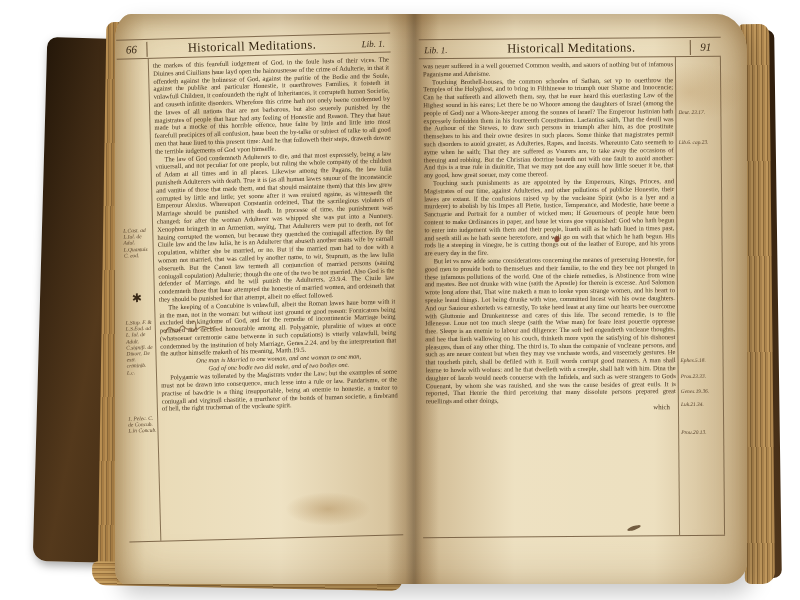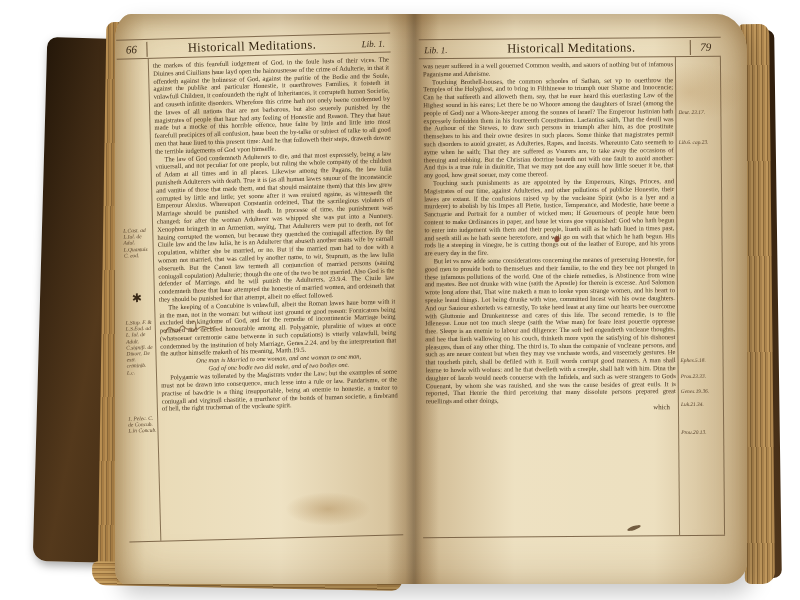--- a/index.html
+++ b/index.html
@@ -155,21 +155,21 @@
       </div>
       <div class="rule-h"></div>
     </div>
 
     <div class="page-content rp">
       <div class="rule-h"></div>
       <div class="hdr">
         <div class="lib">Lib. 1.</div>
         <div class="ttl">Historicall Meditations.</div>
         <div class="vr"></div>
-        <div class="num">79</div>
+        <div class="num">91</div>
       </div>
       <div class="rule-h"></div>
       <div class="cols">
         <div class="textcol" style="position:relative;">
           <div class="bodytext">was neuer suffered in a well gouerned Common wealth, and sauors of nothing but of infamous Paganisme and Atheisme.</div>
           <div class="bodytext indent">Touching Brothell-houses, the common schooles of Sathan, set vp to ouerthrow the Temples of the Holyghost, and to bring in Filthinesse to triumph ouer Shame and Innocencie; Can he that suffereth and alloweth them, say, that he euer heard this euerlasting Law of the Highest sound in his eares; Let there be no Whoore among the daughters of Israel (among the people of God) nor a Whore-keeper among the sonnes of Israel? The Emperour Iustinian hath expressely forbidden them in his fourteenth Constitution. Lactantius saith, That the deuill was the Authour of the Stewes, to draw such persons in triumph after him, as doe prostitute themselues to his and their owne desires in such places. Some thinke that magistrates permit such disorders to auoid greater, as Adulteries, Rapes, and Incests. Whereunto Cato seemeth to ayme when he saith; That they are suffered as Vsurers are, to take away the occasions of theeuing and robbing. But the Christian doctrine beareth not with one fault to auoid another: And this is a true rule in diuinitie, That we may not doe any euill how little soeuer it be, that any good, how great soeuer, may come thereof.</div>
           <div class="bodytext indent">Touching such punishments as are appointed by the Emperours, Kings, Princes, and Magistrates of our time, against Adulteries, and other pollutions of publicke Honestie, their lawes are extant. If the confusions raised vp by the vncleane Spirit (who is a lyer and a murderer) to abolish by his Impes all Pietie, Iustice, Temperance, and Modestie, haue beene a Sanctuarie and Portrait for a number of wicked men; If Gouernours of people haue been content to make Ordinances in paper, and haue let vices goe vnpunished: God who hath begun to enter into iudgement with them and their people, liueth still as he hath liued in times past, and seeth still as he hath seene heretofore, and will go on with that which he hath begun. His rods lie a steeping in vinegre, he is cutting thongs out of the leather of Europe, and his yrons are euery day in the fire.</div>
           <div class="bodytext indent">But let vs now adde some considerations concerning the meanes of preseruing Honestie, for good men to prouide both to themselues and their familie, to the end they bee not plunged in these infamous pollutions of the world. One of the chiefe remedies, is Abstinence from wine and meates. Bee not drunke with wine (saith the Apostle) for therein is excesse. And Salomon wrote long afore that, That wine maketh a man to looke vpon strange women, and his heart to speake leaud things. Lot being drunke with wine, committed Incest with his owne daughters. And our Sauiour exhorteth vs earnestly, To take heed least at any time our hearts bee ouercome with Gluttonie and Drunkennesse and cares of this life. The second remedie, is to flie Idlenesse. Loue not too much sleepe (saith the Wise man) for feare least pouertie oppresse thee. Sleepe is an enemie to labour and diligence: The soft bed engendreth vncleane thoughts, and hee that lieth wallowing on his couch, thinketh more vpon the satisfying of his dishonest pleasures, than of any other thing. The third is, To shun the companie of vncleane persons, and such as are neuer content but when they may vse vnchaste words, and vnseemely gestures. He that toucheth pitch, shall be defiled with it. Euill words corrupt good manners. A man shall learne to howle with wolues: and he that dwelleth with a creeple, shall halt with him. Dina the daughter of Iacob would needs conuerse with the Infidels, and such as were strangers to Gods Couenant, by whom she was rauished, and she was the cause besides of great euils. It is reported, That Henrie the third perceiuing that many dissolute persons prepared great reuellings and other doings,</div>
           <div class="catchword">which</div>
           <div class="smudge" style="left:134px;top:178px;"></div>

